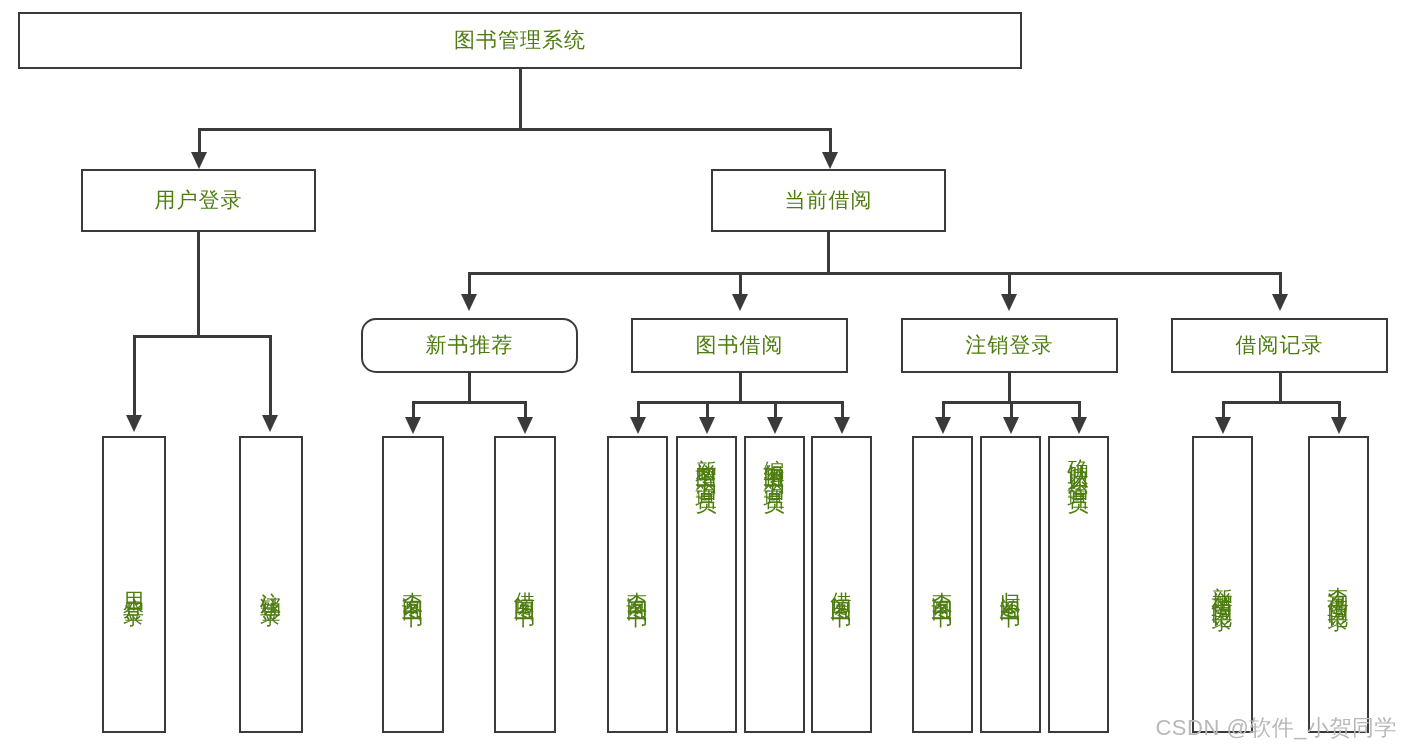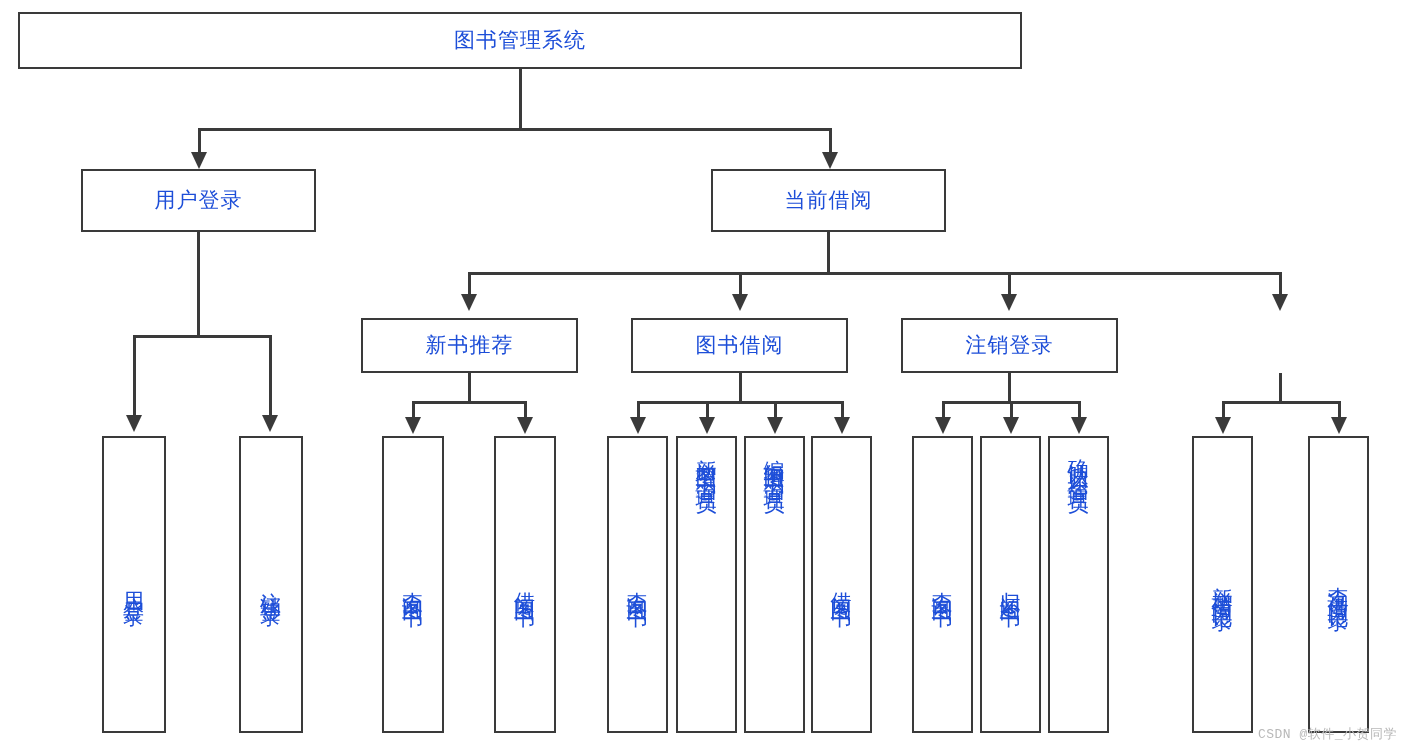--- a/index.html
+++ b/index.html
@@ -19,21 +19,21 @@
   }
   
   .box {
     position: absolute;
     box-sizing: border-box;
     border: 2.5px solid #3a3a3a;
     background: #ffffff;
     display: flex;
     align-items: center;
     justify-content: center;
-    color: #1d4ed8;
+    color: #4d7c0f;
   }
   .box .label {
     font-size: 21px;
     line-height: 1.25;
     letter-spacing: 1px;
     white-space: nowrap;
   }
   
   .box.vert {
     align-items: center;
@@ -68,25 +68,24 @@
     height: 0;
     border-left: 8px solid transparent;
     border-right: 8px solid transparent;
     border-top: 17px solid #3a3a3a;
   }
   
   #watermark {
     position: absolute;
     right: 8px;
     bottom: 4px;
-    font-size: 13px;
+    font-size: 22px;
     color: #b8b8b8;
     white-space: nowrap;
     letter-spacing: 0.5px;
-    font-family: Liberation Mono, monospace;
   }
 </style>
 </head>
 <body>
 
 <div id="canvas">
 
   <div class="box" style="left:18px; top:12px; width:1004px; height:57px;">
     <span class="label">图书管理系统</span>
   </div>
@@ -119,28 +118,31 @@
   <div class="hline" style="left:468px; top:272px; width:812px;"></div>
   <div class="vline" style="left:468px; top:272px; height:24px;"></div>
   <div class="arrow" style="left:461px; top:294px;"></div>
   <div class="vline" style="left:739px; top:272px; height:24px;"></div>
   <div class="arrow" style="left:732px; top:294px;"></div>
   <div class="vline" style="left:1008px; top:272px; height:24px;"></div>
   <div class="arrow" style="left:1001px; top:294px;"></div>
   <div class="vline" style="left:1279px; top:272px; height:24px;"></div>
   <div class="arrow" style="left:1272px; top:294px;"></div>
 
-  <div class="box" style="left:361px; top:318px; width:217px; height:55px;">
+  <div class="box" style="left:361px; top:318px; width:217px; height:55px;border-radius:15px;">
     <span class="label">新书推荐</span>
   </div>
   <div class="box" style="left:631px; top:318px; width:217px; height:55px;">
     <span class="label">图书借阅</span>
   </div>
   <div class="box" style="left:901px; top:318px; width:217px; height:55px;">
     <span class="label">注销登录</span>
+  </div>
+  <div class="box" style="left:1171px; top:318px; width:217px; height:55px;">
+    <span class="label">借阅记录</span>
   </div>
 
   <div class="vline" style="left:468px; top:373px; height:29px;"></div>
   <div class="hline" style="left:412px; top:401px; width:114px;"></div>
   <div class="vline" style="left:412px; top:401px; height:18px;"></div>
   <div class="arrow" style="left:405px; top:417px;"></div>
   <div class="vline" style="left:524px; top:401px; height:18px;"></div>
   <div class="arrow" style="left:517px; top:417px;"></div>
 
   <div class="vline" style="left:739px; top:373px; height:29px;"></div>

